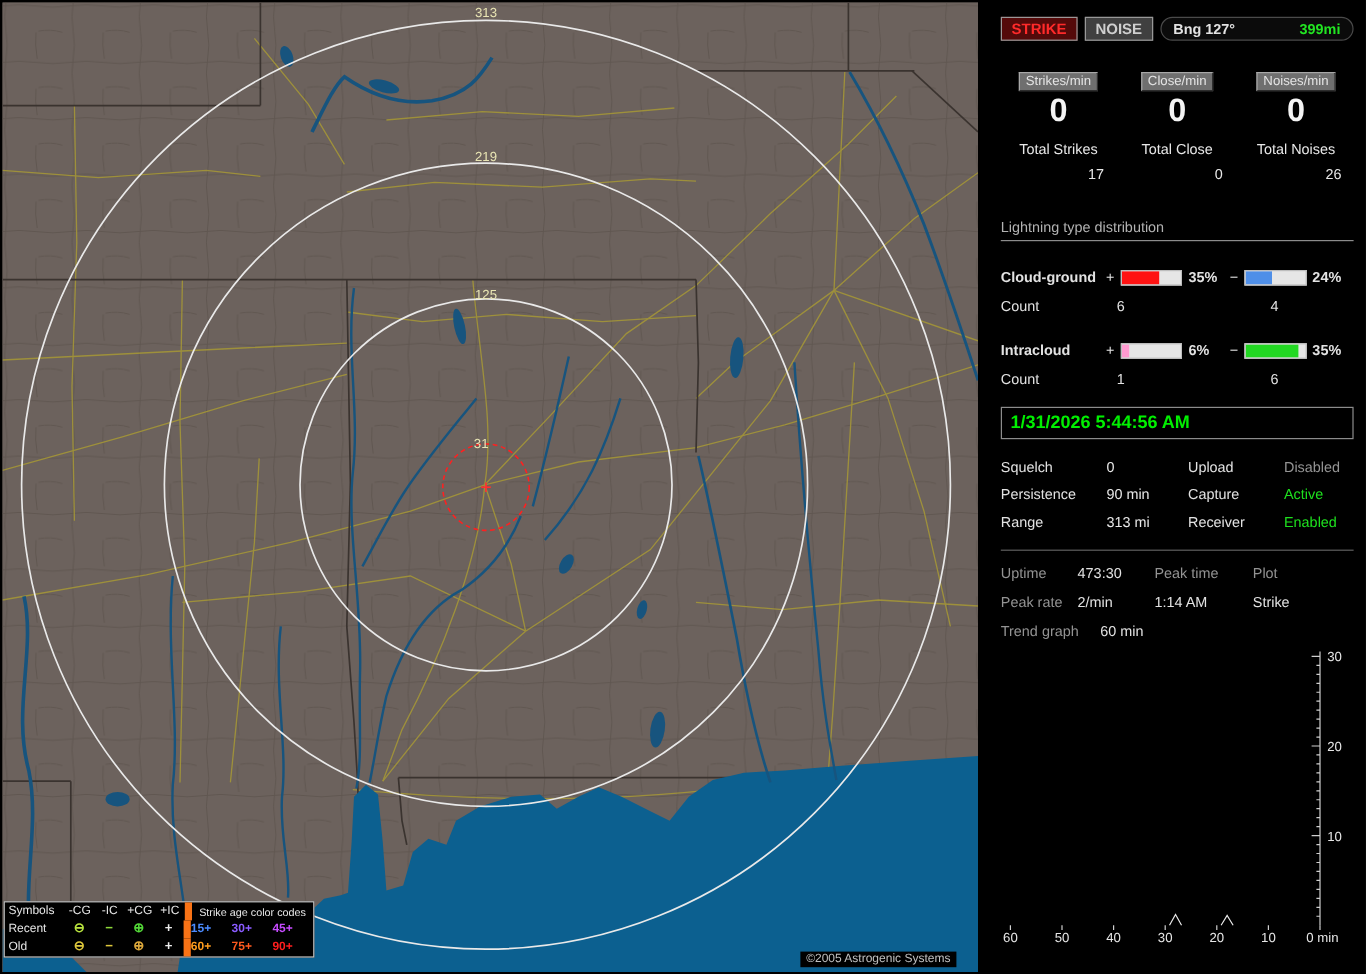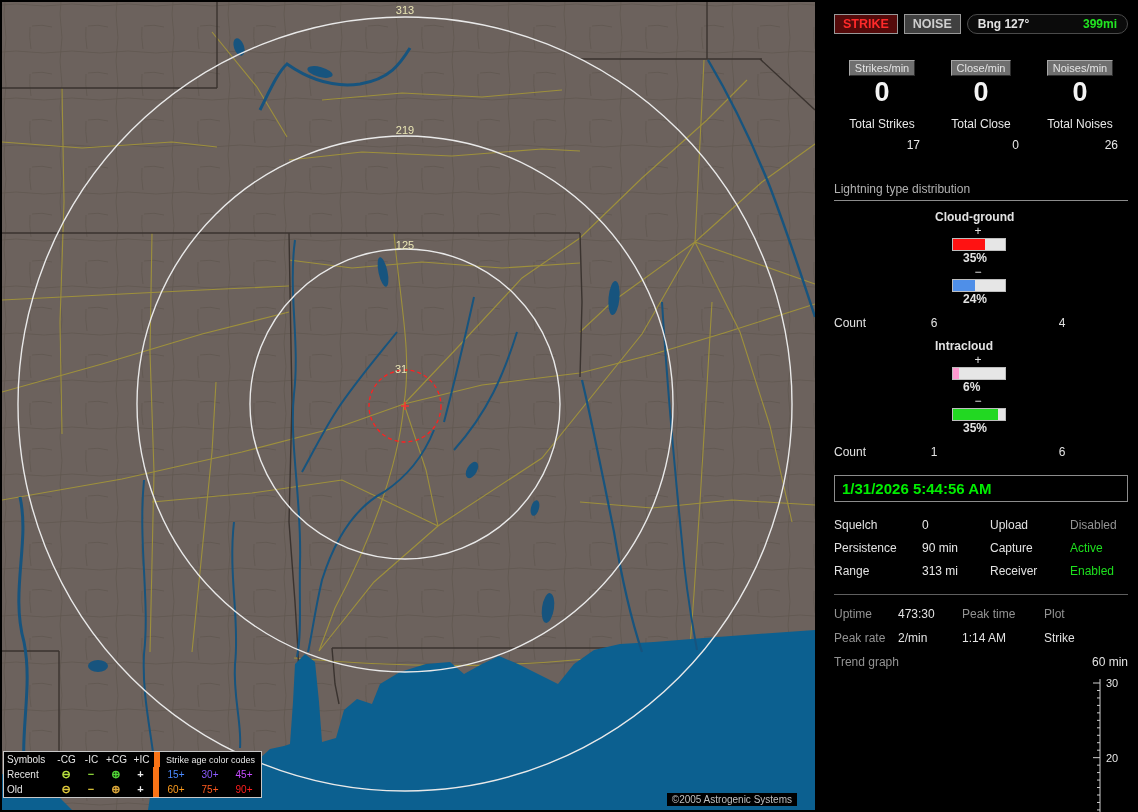--- a/index.html
+++ b/index.html
@@ -12,59 +12,59 @@
              font-size:10px;padding:1px 5px;}
   
   .legend{position:absolute;left:1px;bottom:12px;width:257px;background:#000;
           border:1px solid #c8c8c8;color:#e6e6e6;font-size:10px;}
   .lg-row{display:flex;align-items:center;height:15px;}
   .lg-name{width:47px;padding-left:3px;}
   .lg-c{width:25px;text-align:center;}
   .lg-sym{font-size:11px;font-weight:700;line-height:1;}
   .lg-ages{flex:1;display:flex;align-items:center;border-left:6px solid #f97316;height:15px;}
   .lg-agehead{flex:1;text-align:center;font-size:9px;}
-  .lg-age{width:34px;text-align:center;font-weight:400;}
+  .lg-age{width:34px;text-align:left;font-weight:700;}
   
   .panel{position:absolute;left:820px;top:0;width:318px;height:812px;background:#000;
          box-sizing:border-box;padding:14px 10px 0 14px;color:#e2e2e2;font-size:12px;}
   .topbar{display:flex;align-items:center;gap:6px;}
   .btn{font-family:inherit;font-size:12.5px;font-weight:700;padding:2px 8px;cursor:pointer;
        border:1px solid #989898;}
   .btn.strike{background:#540a0a;color:#ff2a2a;}
   .btn.noise{background:#404040;color:#cfcfcf;}
   .bearing{margin-left:auto;width:146px;background:#0b0b0b;border:1px solid #4a4a4a;
            border-radius:10px;display:flex;justify-content:space-between;align-items:center;
            padding:2px 10px;font-weight:700;}
   .bearing .dist{color:#22e522;}
   .counters{display:flex;justify-content:space-between;margin-top:26px;}
   .counter{width:96px;text-align:center;}
   .cbtn{font-family:inherit;background:#6f6f6f;color:#e4e4e4;font-size:11px;padding:1px 5px;
         border:1px solid;border-color:#a8a8a8 #2e2e2e #2e2e2e #a8a8a8;cursor:pointer;}
   .bigzero{font-size:27px;font-weight:700;color:#f4f4f4;margin-top:1px;}
   .tlabel{margin-top:9px;color:#e8e8e8;}
   .tval{margin-top:7px;text-align:right;padding-right:10px;color:#e8e8e8;}
   .dist-title{margin-top:30px;color:#b2b2b2;border-bottom:1px solid #8c8c8c;padding-bottom:4px;}
-  .dist-row{display:flex;align-items:center;margin-top:9px;flex-direction:column;}
+  .dist-row{display:flex;align-items:center;margin-top:23px;}
   .dlabel{width:92px;font-weight:700;}
   .dsign{width:13px;}
   .dbar{width:52px;height:11px;background:#e6e6e6;border:1px solid #bdbdbd;margin-right:5px;
         display:inline-block;overflow:hidden;}
   .dfill{display:block;height:100%;}
   .dpct{width:34px;font-weight:700;margin-right:2px;}
   .count-row{display:flex;margin-top:10px;}
   .count-row .clabel{width:92px;}
   .count-row .c1{width:16px;text-align:center;}
   .count-row .c2{width:32px;text-align:center;margin-left:104px;}
   .timestamp{margin-top:16px;border:1px solid #8c8c8c;padding:4px 7px;color:#00ef00;
              font-weight:700;font-size:15px;}
   .status-grid{display:grid;grid-template-columns:88px 68px 80px auto;row-gap:9px;margin-top:16px;}
   .divider{border-top:1px solid #5f5f5f;margin-top:16px;}
   .stats-grid{display:grid;grid-template-columns:64px 64px 82px auto;row-gap:10px;margin-top:12px;}
   .glabel{color:#939393;}
-  .trend-row{display:flex;gap:18px;margin-top:10px;justify-content:space-between;}
+  .trend-row{display:flex;gap:18px;margin-top:10px;}
   #trend-svg{margin-top:4px;}
 </style>
 </head>
 <body>
 
 <div class="stage">
 
   <div class="map">
     <svg width="813" height="808" viewBox="0 0 813 808">
       <defs>

